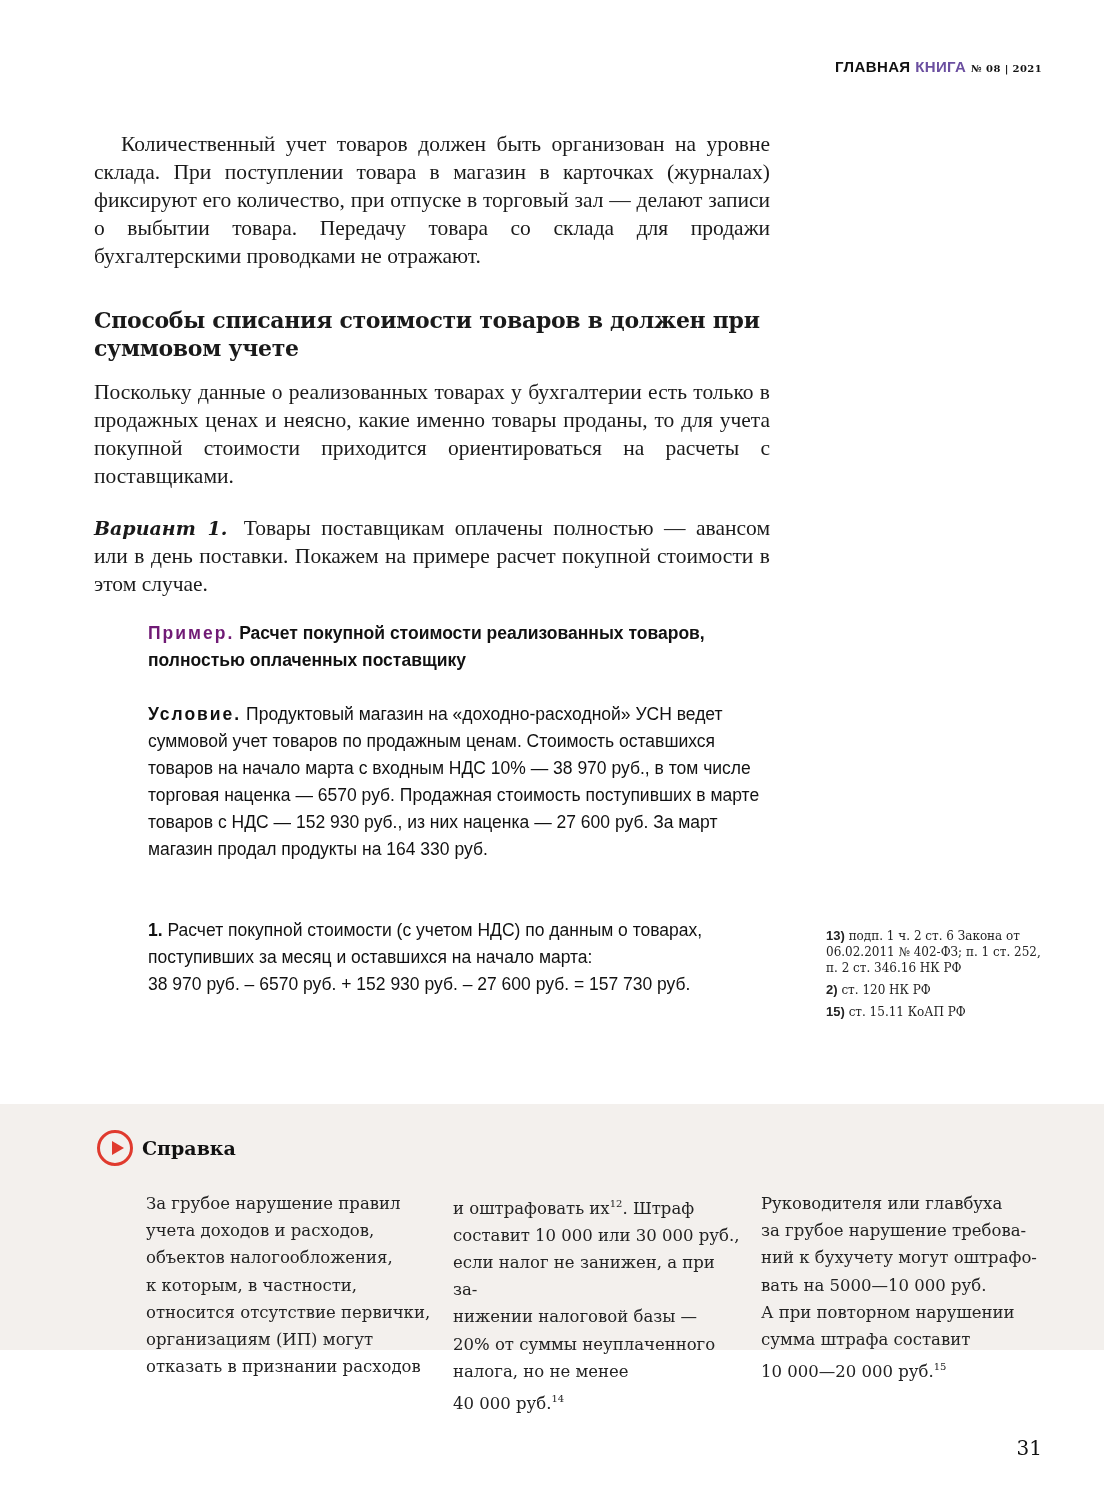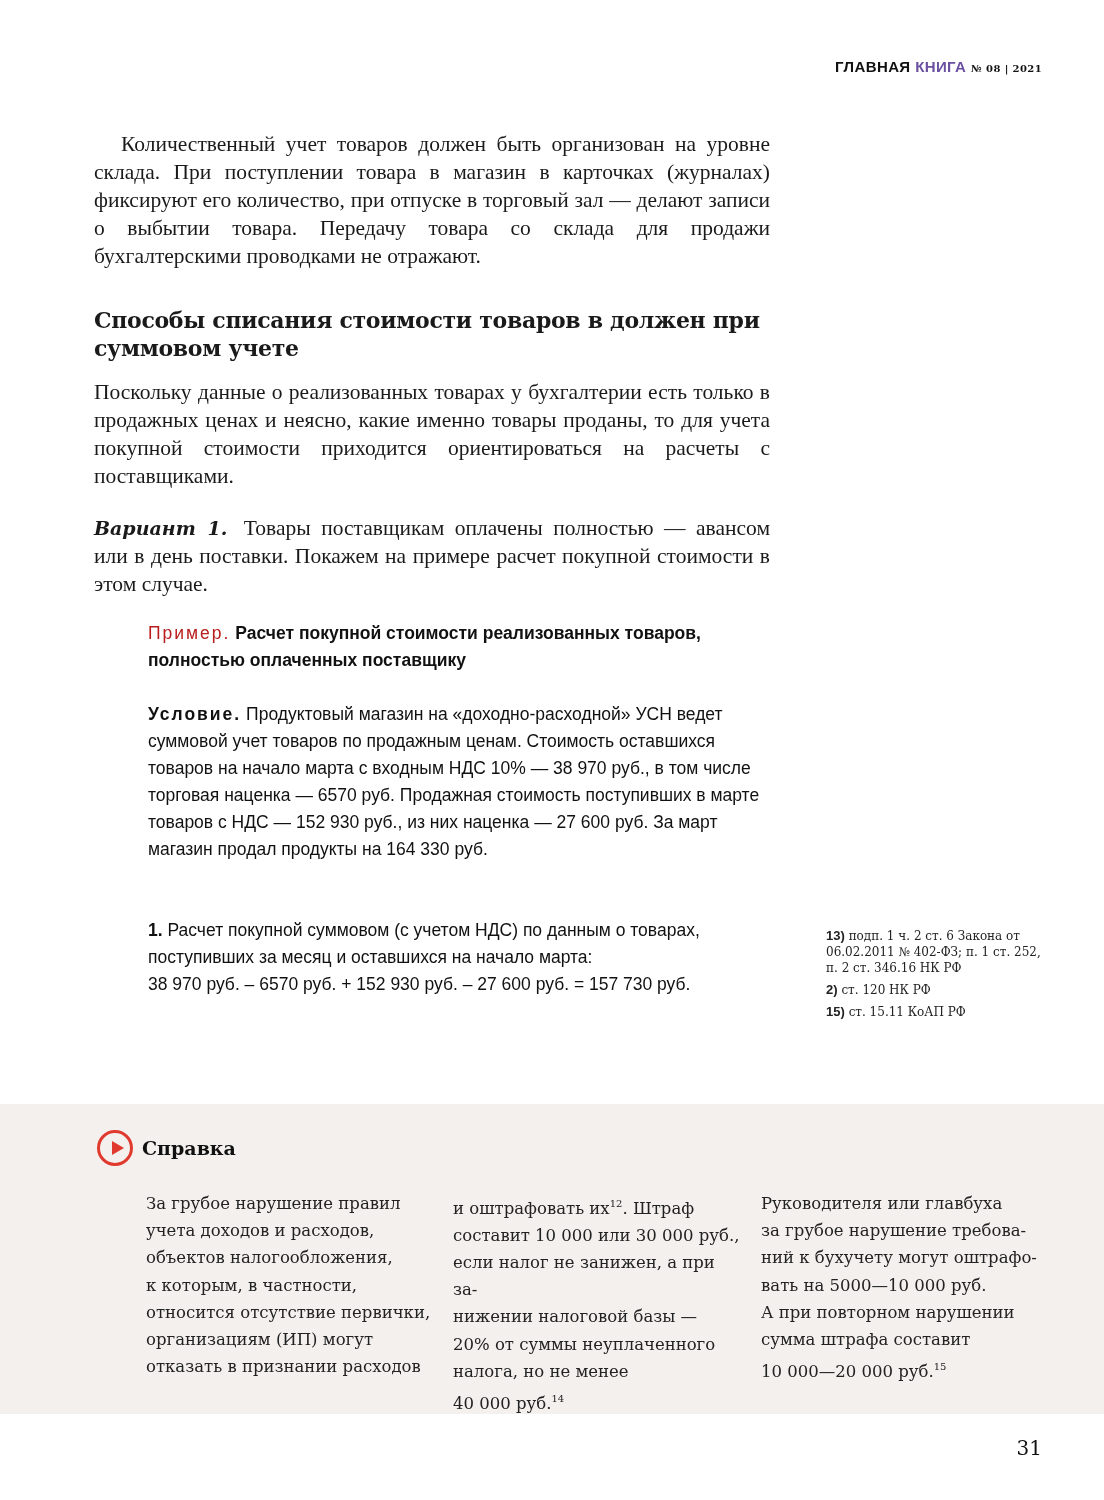--- a/index.html
+++ b/index.html
@@ -12,29 +12,29 @@
   .main { position: absolute; left: 94px; top: 130px; width: 676px; font-family: "Liberation Serif", serif; }
   .p { font-size: 21.5px; line-height: 28px; margin: 0; text-align: justify; }
   .p.indent { text-indent: 27px; }
   .h2 { font-family: "DejaVu Serif", serif; font-weight: bold; font-size: 22px; line-height: 28px; margin: 36px 0 16px 0; letter-spacing: -0.3px; }
   .variant { margin-top: 24px; }
   .variant b { font-family: "DejaVu Serif", serif; font-style: italic; font-weight: bold; font-size: 19px; margin-right: 6px; }
 
   .example { position: absolute; left: 148px; top: 620px; width: 625px; font-family: "Liberation Sans", sans-serif; font-size: 17.5px; line-height: 27px; color: #111; }
   .example p { margin: 0; }
   .example .gap { height: 27px; }
-  .ex-label { color: #b91c1c; font-weight: normal; letter-spacing: 2px; }
+  .ex-label { color: #701a75; font-weight: bold; letter-spacing: 2px; }
   .sp-label { font-weight: bold; letter-spacing: 2px; }
   .ex-title { font-weight: bold; }
 
   .footnotes { position: absolute; left: 826px; top: 928px; width: 220px; font-family: "DejaVu Serif", serif; font-size: 12px; line-height: 16px; color: #222; }
   .footnotes .fn { margin-bottom: 6px; }
   .footnotes b { font-family: "Liberation Sans", sans-serif; font-weight: 900; font-size: 13px; }
 
-  .infobox { position: absolute; left: 0; top: 1104px; width: 1104px; height: 310px; background: #f3f0ed; }
+  .infobox { position: absolute; left: 0; top: 1104px; width: 1104px; height: 246px; background: #f3f0ed; }
   .infobox .scallop { position: absolute; left: 0; top: -4px; width: 1104px; height: 8px;
     background-image: radial-gradient(circle at 6px 0px, #ffffff 3px, transparent 3.5px);
     background-size: 12px 8px; background-repeat: repeat-x; }
   .info-head { position: absolute; left: 97px; top: 26px; display: flex; align-items: center; }
   .play-icon { width: 36px; height: 36px; border: 3.5px solid #e03a2e; border-radius: 50%; box-sizing: border-box; position: relative; }
   .play-icon::after { content: ""; position: absolute; left: 12px; top: 8px; border-left: 12px solid #e03a2e; border-top: 7px solid transparent; border-bottom: 7px solid transparent; }
   .info-title { font-family: "DejaVu Serif", serif; font-weight: bold; font-size: 19px; margin-left: 9px; color: #111; }
   .info-col { position: absolute; top: 86px; font-family: "DejaVu Serif", serif; font-size: 16.5px; line-height: 27.2px; color: #222; white-space: pre-line; }
   .info-col sup { font-size: 10px; }
   .col1 { left: 146px; width: 290px; }
@@ -69,21 +69,21 @@
   </p>
   <div class="gap"></div>
   <p>
     <span class="sp-label">Условие.</span>
     <span>Продуктовый магазин на «доходно-расходной» УСН ведет суммовой учет товаров по продажным ценам. Стоимость оставшихся товаров на начало марта с входным НДС 10% — 38 970 руб., в том числе торговая наценка — 6570 руб. Продажная стоимость поступивших в марте товаров с НДС — 152 930 руб., из них наценка — 27 600 руб. За март магазин продал продукты на 164 330 руб.</span>
   </p>
   <div class="gap"></div>
   <div class="gap"></div>
   <p>
     <b>1.</b>
-    <span>Расчет покупной суммовом (с учетом НДС) по данным о товарах, поступивших за месяц и оставшихся на начало марта:</span>
+    <span>Расчет покупной стоимости (с учетом НДС) по данным о товарах, поступивших за месяц и оставшихся на начало марта:</span>
   </p>
   <p>38 970 руб. – 6570 руб. + 152 930 руб. – 27 600 руб. = 157 730 руб.</p>
 </div>
 
 <div class="footnotes">
   <div class="fn"><b>13)</b> <span>подп. 1 ч. 2 ст. 6 Закона от 06.02.2011 № 402-ФЗ; п. 1 ст. 252, п. 2 ст. 346.16 НК РФ</span></div>
   <div class="fn"><b>2)</b> <span>ст. 120 НК РФ</span></div>
   <div class="fn"><b>15)</b> <span>ст. 15.11 КоАП РФ</span></div>
 </div>
 

